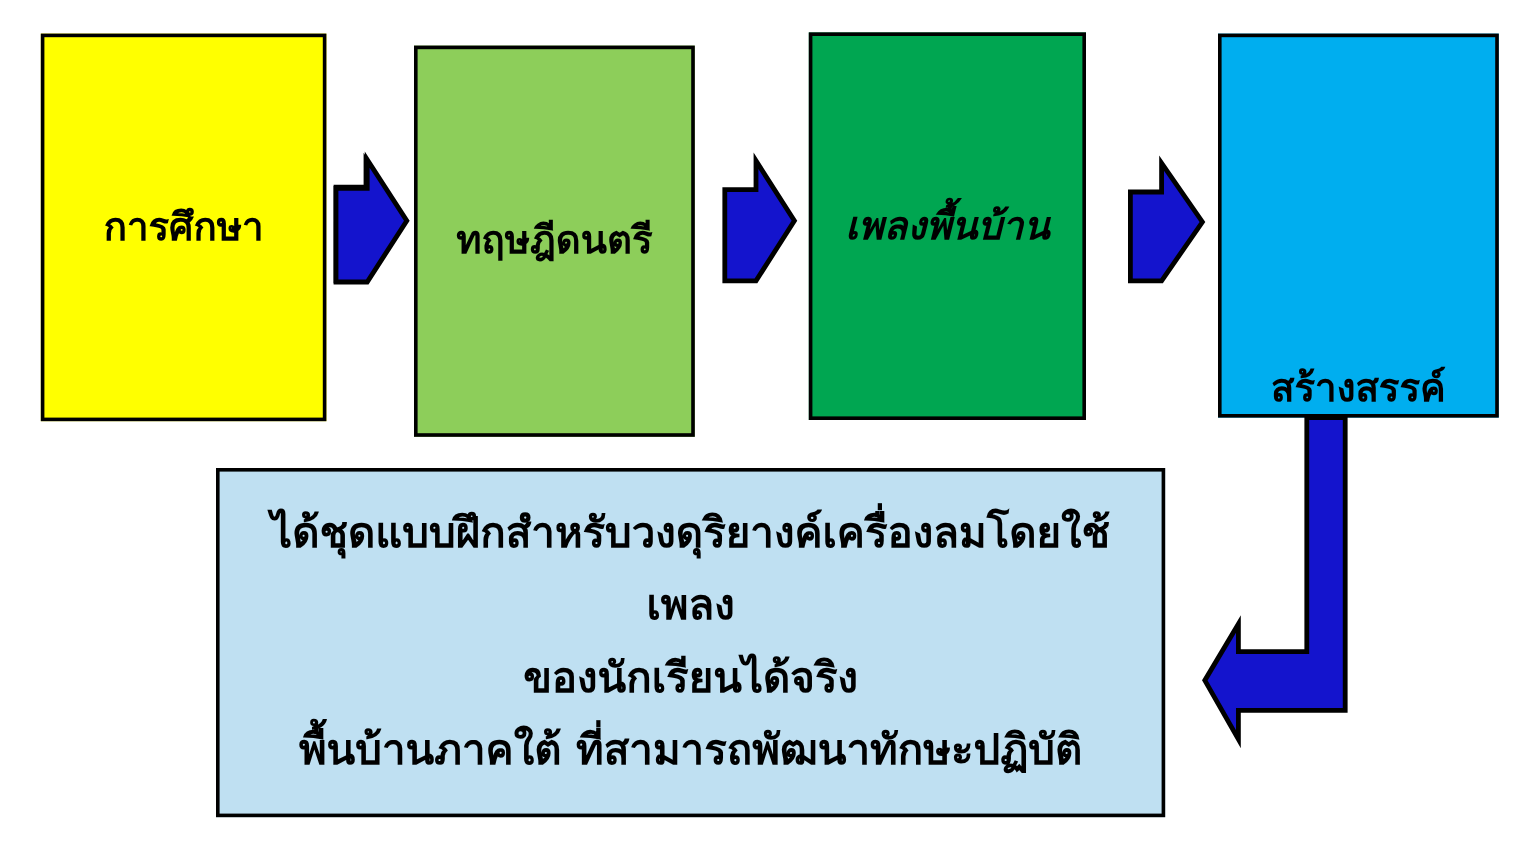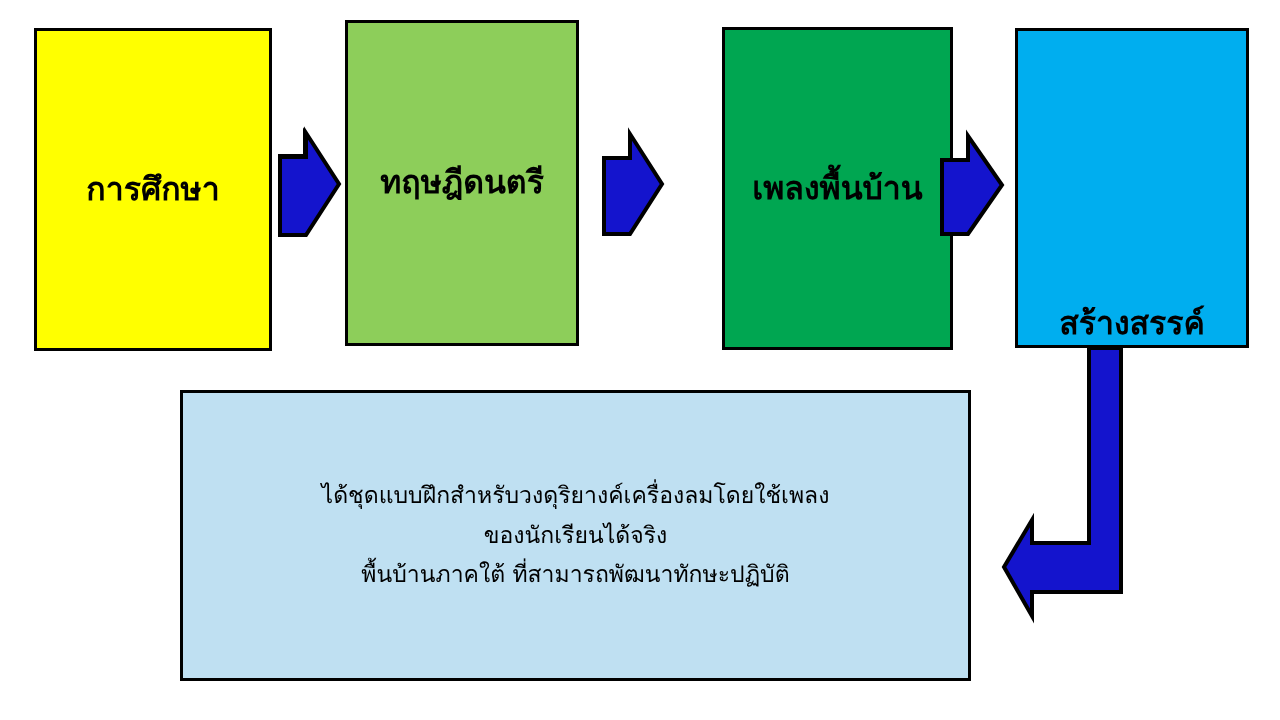--- a/index.html
+++ b/index.html
@@ -40,44 +40,45 @@
     letter-spacing: 0px;
     white-space: nowrap;
   }
 
   
   #node-education {
     left: 34px;  top: 28px;  width: 238px;  height: 323px;
     background: #ffff00;
   }
   #node-music-theory {
-    left: 345px; top: 20px;  width: 234px;  height: 326px;
+    left: 345px; top: 38px;  width: 234px;  height: 326px;
     background: #8dce5a;
   }
   #node-folk-song {
-    left: 722px; top: 27px;  width: 231px;  height: 323px;
+    left: 674px; top: 27px;  width: 231px;  height: 323px;
     background: #00a651;
+    font-style: italic;
   }
   #node-creative {
     left: 1015px; top: 28px; width: 234px;  height: 320px;
     background: #00aeef;
     align-items: flex-end;
   }
 
   
   #node-outcome {
     left: 180px; top: 390px; width: 791px; height: 291px;
     background: #bfe0f2;
     flex-direction: column;
     padding: 0 40px;
   }
   #node-outcome .outcome-text {
     color: #000000;
-    font-weight: 400;
-    font-size: 23px;
+    font-weight: 700;
+    font-size: 35px;
     line-height: 1.72;
     text-align: center;
   }
   #node-outcome .outcome-line {
     display: block;
   }
 
   
   #arrow-layer {
     position: absolute;

